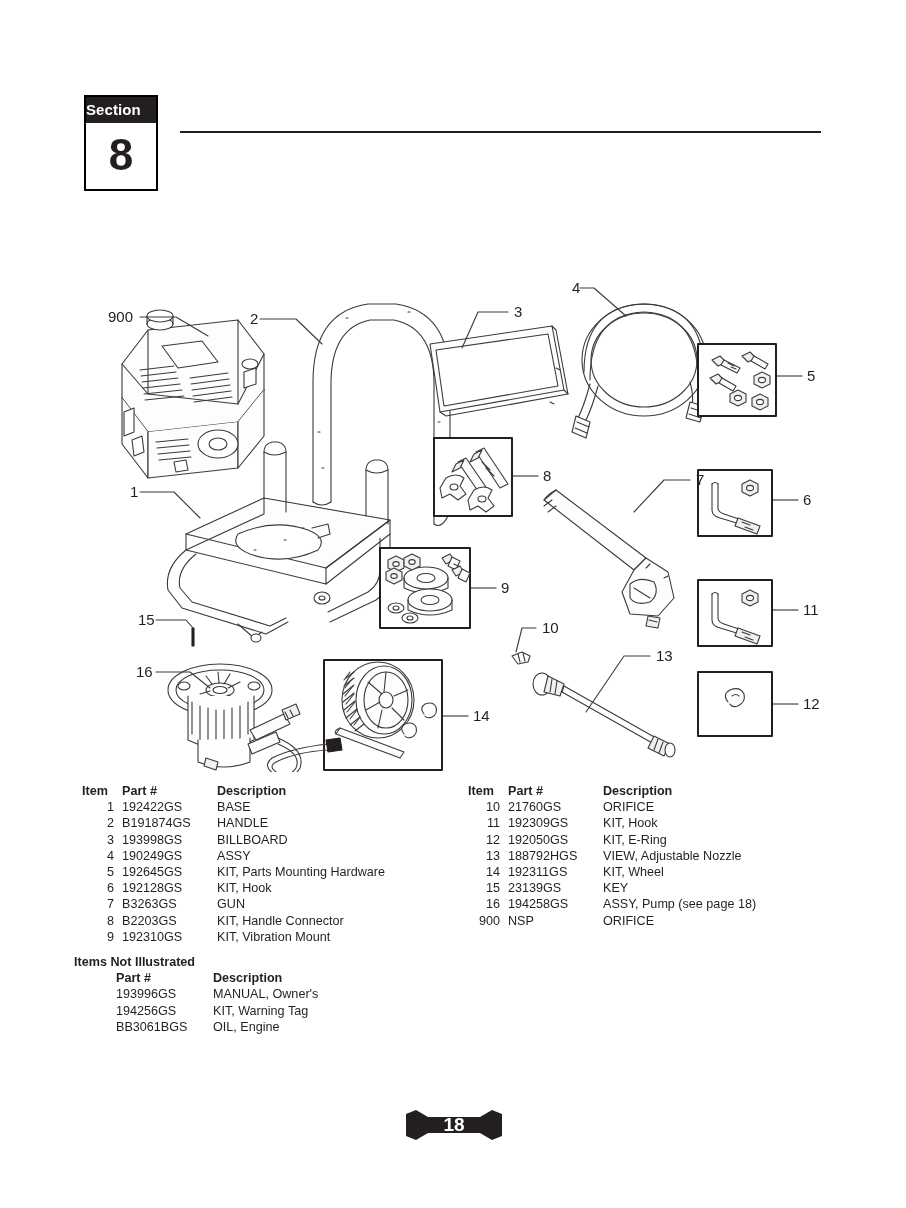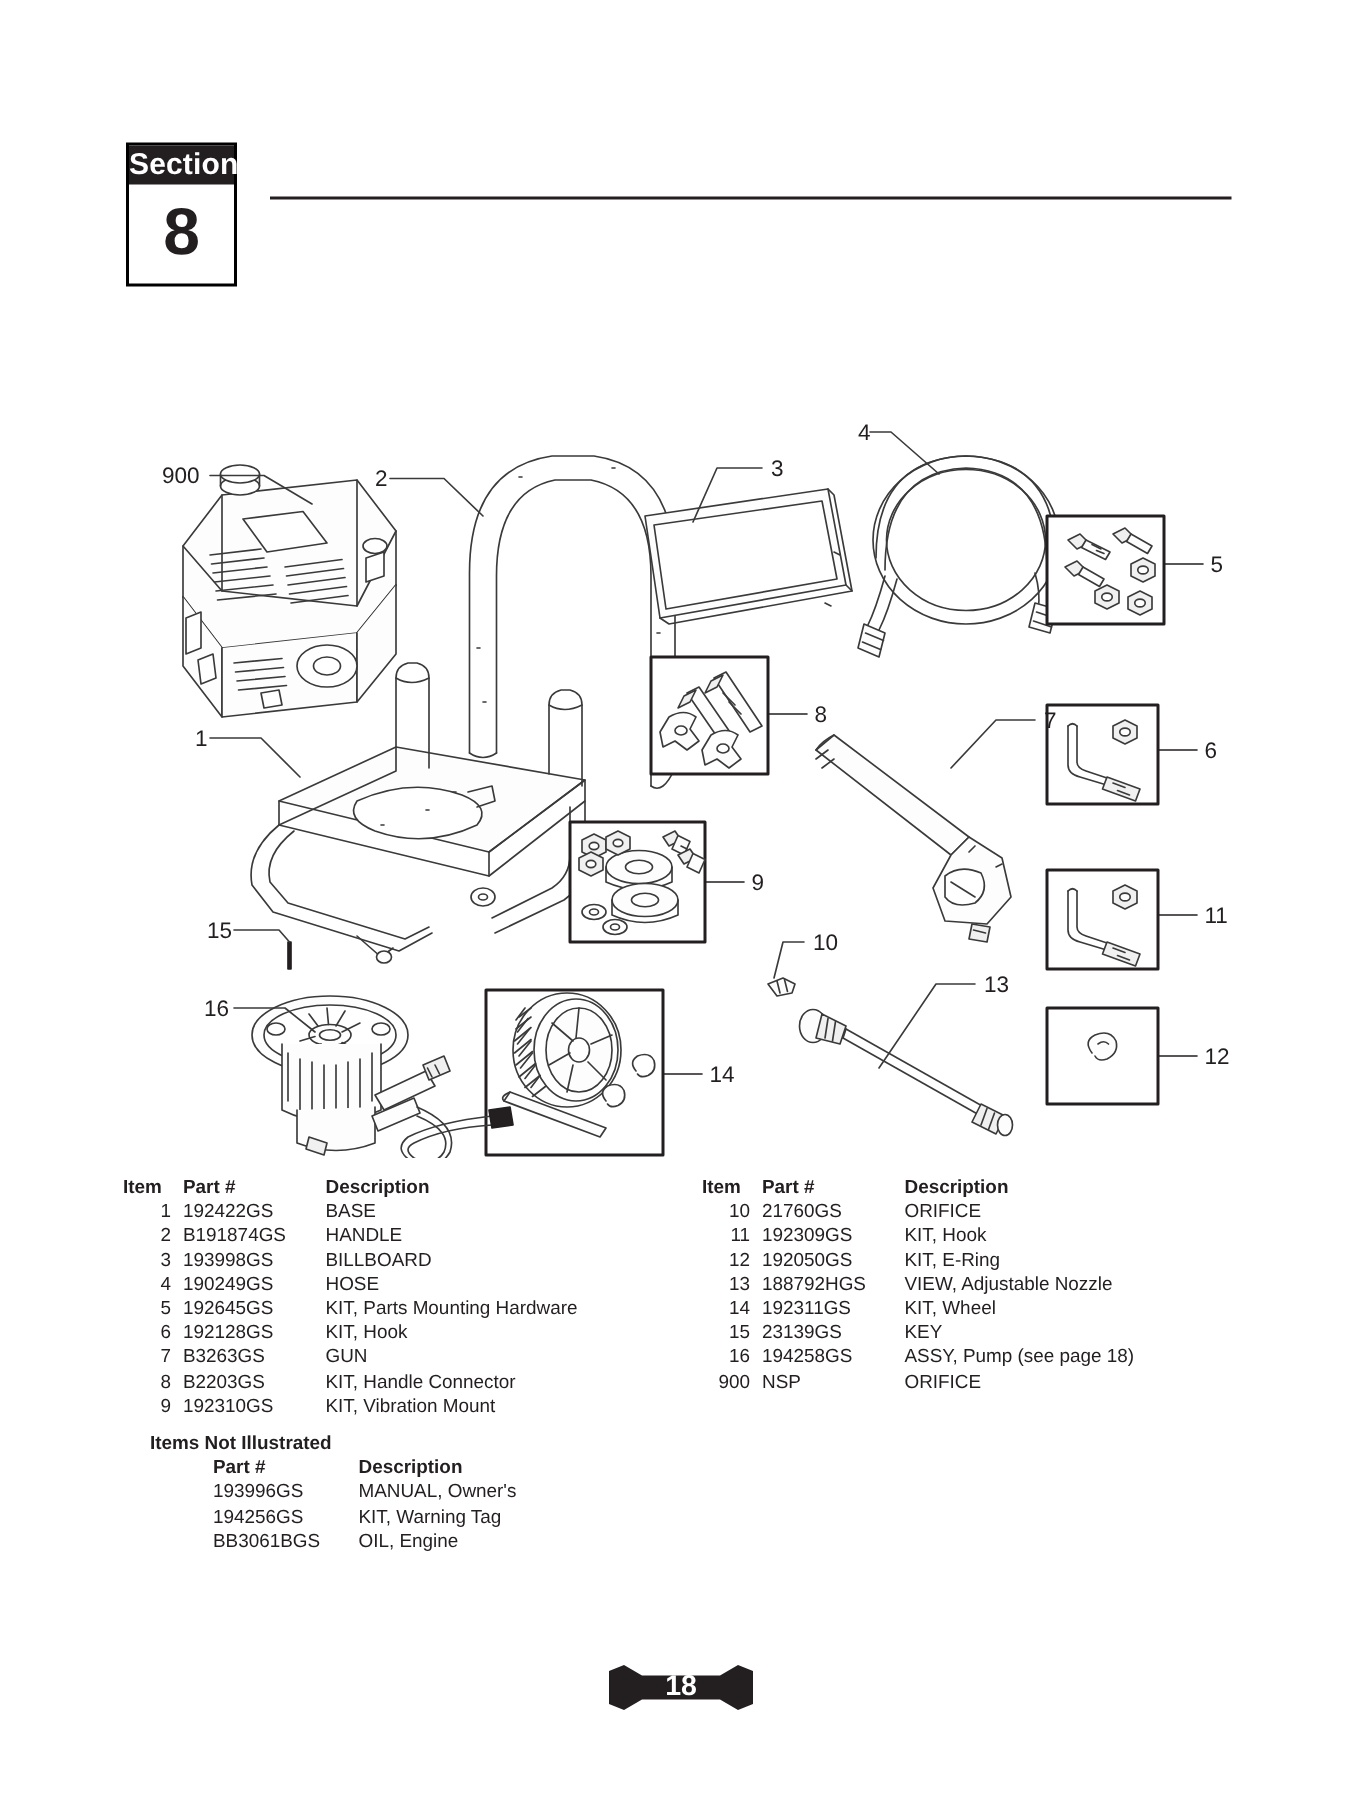--- a/index.html
+++ b/index.html
@@ -28,21 +28,21 @@
     width: 74px;
     height: 96px;
     border: 2px solid #000;
     box-sizing: border-box;
     background: #fff;
   }
   .section-tab-label {
     height: 26px;
     background: #231f20;
     color: #fff;
-    font-size: 20px;
+    font-size: 15px;
     font-weight: bold;
     line-height: 26px;
     text-align: left;
     letter-spacing: 0.1px;
   }
   .section-tab-number {
     height: 66px;
     line-height: 64px;
     text-align: center;
     font-size: 44px;
@@ -127,21 +127,20 @@
   }
   .pt-desc { flex: 1; }
 
   
   .nif-block {
     position: absolute;
     left: 74px;
     top: 954px;
     font-size: 12.6px;
     color: #231f20;
-    margin-left: 26px;
   }
   .nif-title {
     font-weight: bold;
     line-height: 16.2px;
     height: 16.2px;
   }
   .nif-row {
     display: flex;
     height: 16.2px;
     line-height: 16.2px;
@@ -550,21 +549,21 @@
       <span class="pt-desc">HANDLE</span>
     </div>
     <div class="pt-row">
       <span class="pt-item">3</span>
       <span class="pt-part">193998GS</span>
       <span class="pt-desc">BILLBOARD</span>
     </div>
     <div class="pt-row">
       <span class="pt-item">4</span>
       <span class="pt-part">190249GS</span>
-      <span class="pt-desc">HOSE</span>
+      <span class="pt-desc">ASSY</span>
     </div>
     <div class="pt-row">
       <span class="pt-item">5</span>
       <span class="pt-part">192645GS</span>
       <span class="pt-desc">KIT, Parts Mounting Hardware</span>
     </div>
     <div class="pt-row">
       <span class="pt-item">6</span>
       <span class="pt-part">192128GS</span>
       <span class="pt-desc">KIT, Hook</span>

